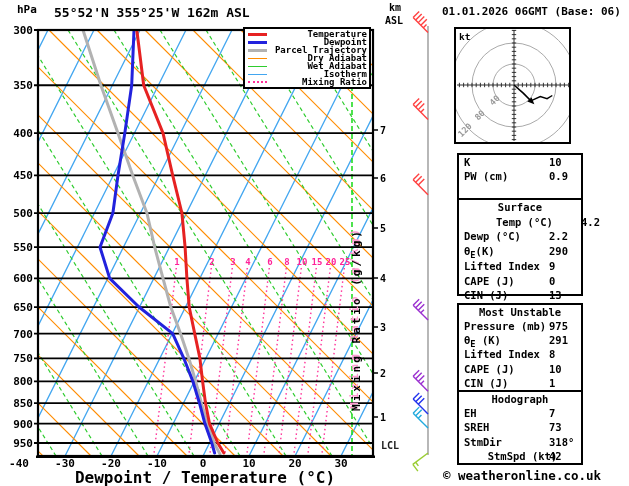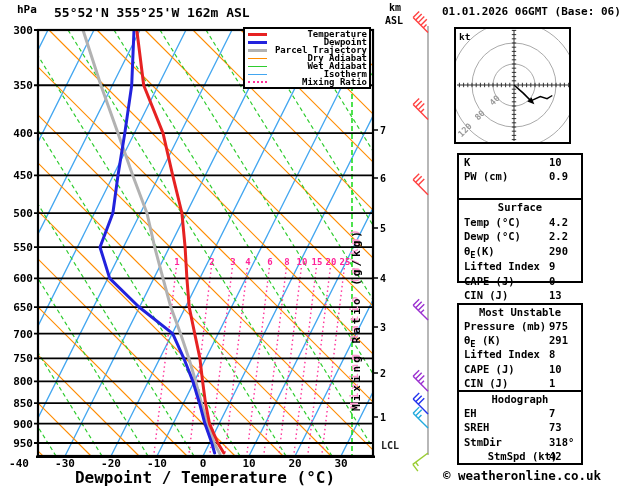--- a/index.html
+++ b/index.html
@@ -317,23 +317,23 @@
   <div class="lbl" style="left:38px;top:468px;width:334px;text-align:center;font-size:16px;">Dewpoint / Temperature (°C)</div>
   <div class="mixrot">Mixing Ratio (g/kg)</div>
   <div class="lbl" style="left:381px;top:440px;font-size:10px;color:#222;">LCL</div>
   <div class="lbl" style="left:459px;top:31px;font-size:9.5px;">kt</div>
 
   <div id="tables">
       <div class="tbox" style="top: 153px; height: 47px;">
         <div class="trow" style="height: 14.3333px; line-height: 14.3333px;"><span>K</span><span class="tval">10</span></div>
         <div class="trow" style="height: 14.3333px; line-height: 14.3333px;"><span>PW (cm)</span><span class="tval">0.9</span></div>
       </div>
-      <div class="tbox" style="top: 198px; height: 85px;">
+      <div class="tbox" style="top: 198px; height: 98px;">
         <div class="ttitle" style="height: 14.7143px; line-height: 14.7143px;">Surface</div>
-        <div class="trow" style="height: 14.7143px; line-height: 14.7143px;"><span>Temp (°C)</span><span class="tval">4.2</span></div>
+        <div class="trow" style="height: 14.7143px; line-height: 14.7143px; margin-left: 32px;"><span>Temp (°C)</span><span class="tval">4.2</span></div>
         <div class="trow" style="height: 14.7143px; line-height: 14.7143px;"><span>Dewp (°C)</span><span class="tval">2.2</span></div>
         <div class="trow" style="height: 14.7143px; line-height: 14.7143px;"><span>θ<sub>E</sub>(K)</span><span class="tval">290</span></div>
         <div class="trow" style="height: 14.7143px; line-height: 14.7143px;"><span>Lifted Index</span><span class="tval">9</span></div>
         <div class="trow" style="height: 14.7143px; line-height: 14.7143px;"><span>CAPE (J)</span><span class="tval">0</span></div>
         <div class="trow" style="height: 14.7143px; line-height: 14.7143px;"><span>CIN (J)</span><span class="tval">13</span></div>
       </div>
       <div class="tbox" style="top: 303px; height: 89px;">
         <div class="ttitle" style="height: 14.1667px; line-height: 14.1667px;">Most Unstable</div>
         <div class="trow" style="height: 14.1667px; line-height: 14.1667px;"><span>Pressure (mb)</span><span class="tval">975</span></div>
         <div class="trow" style="height: 14.1667px; line-height: 14.1667px;"><span>θ<sub>E</sub> (K)</span><span class="tval">291</span></div>

